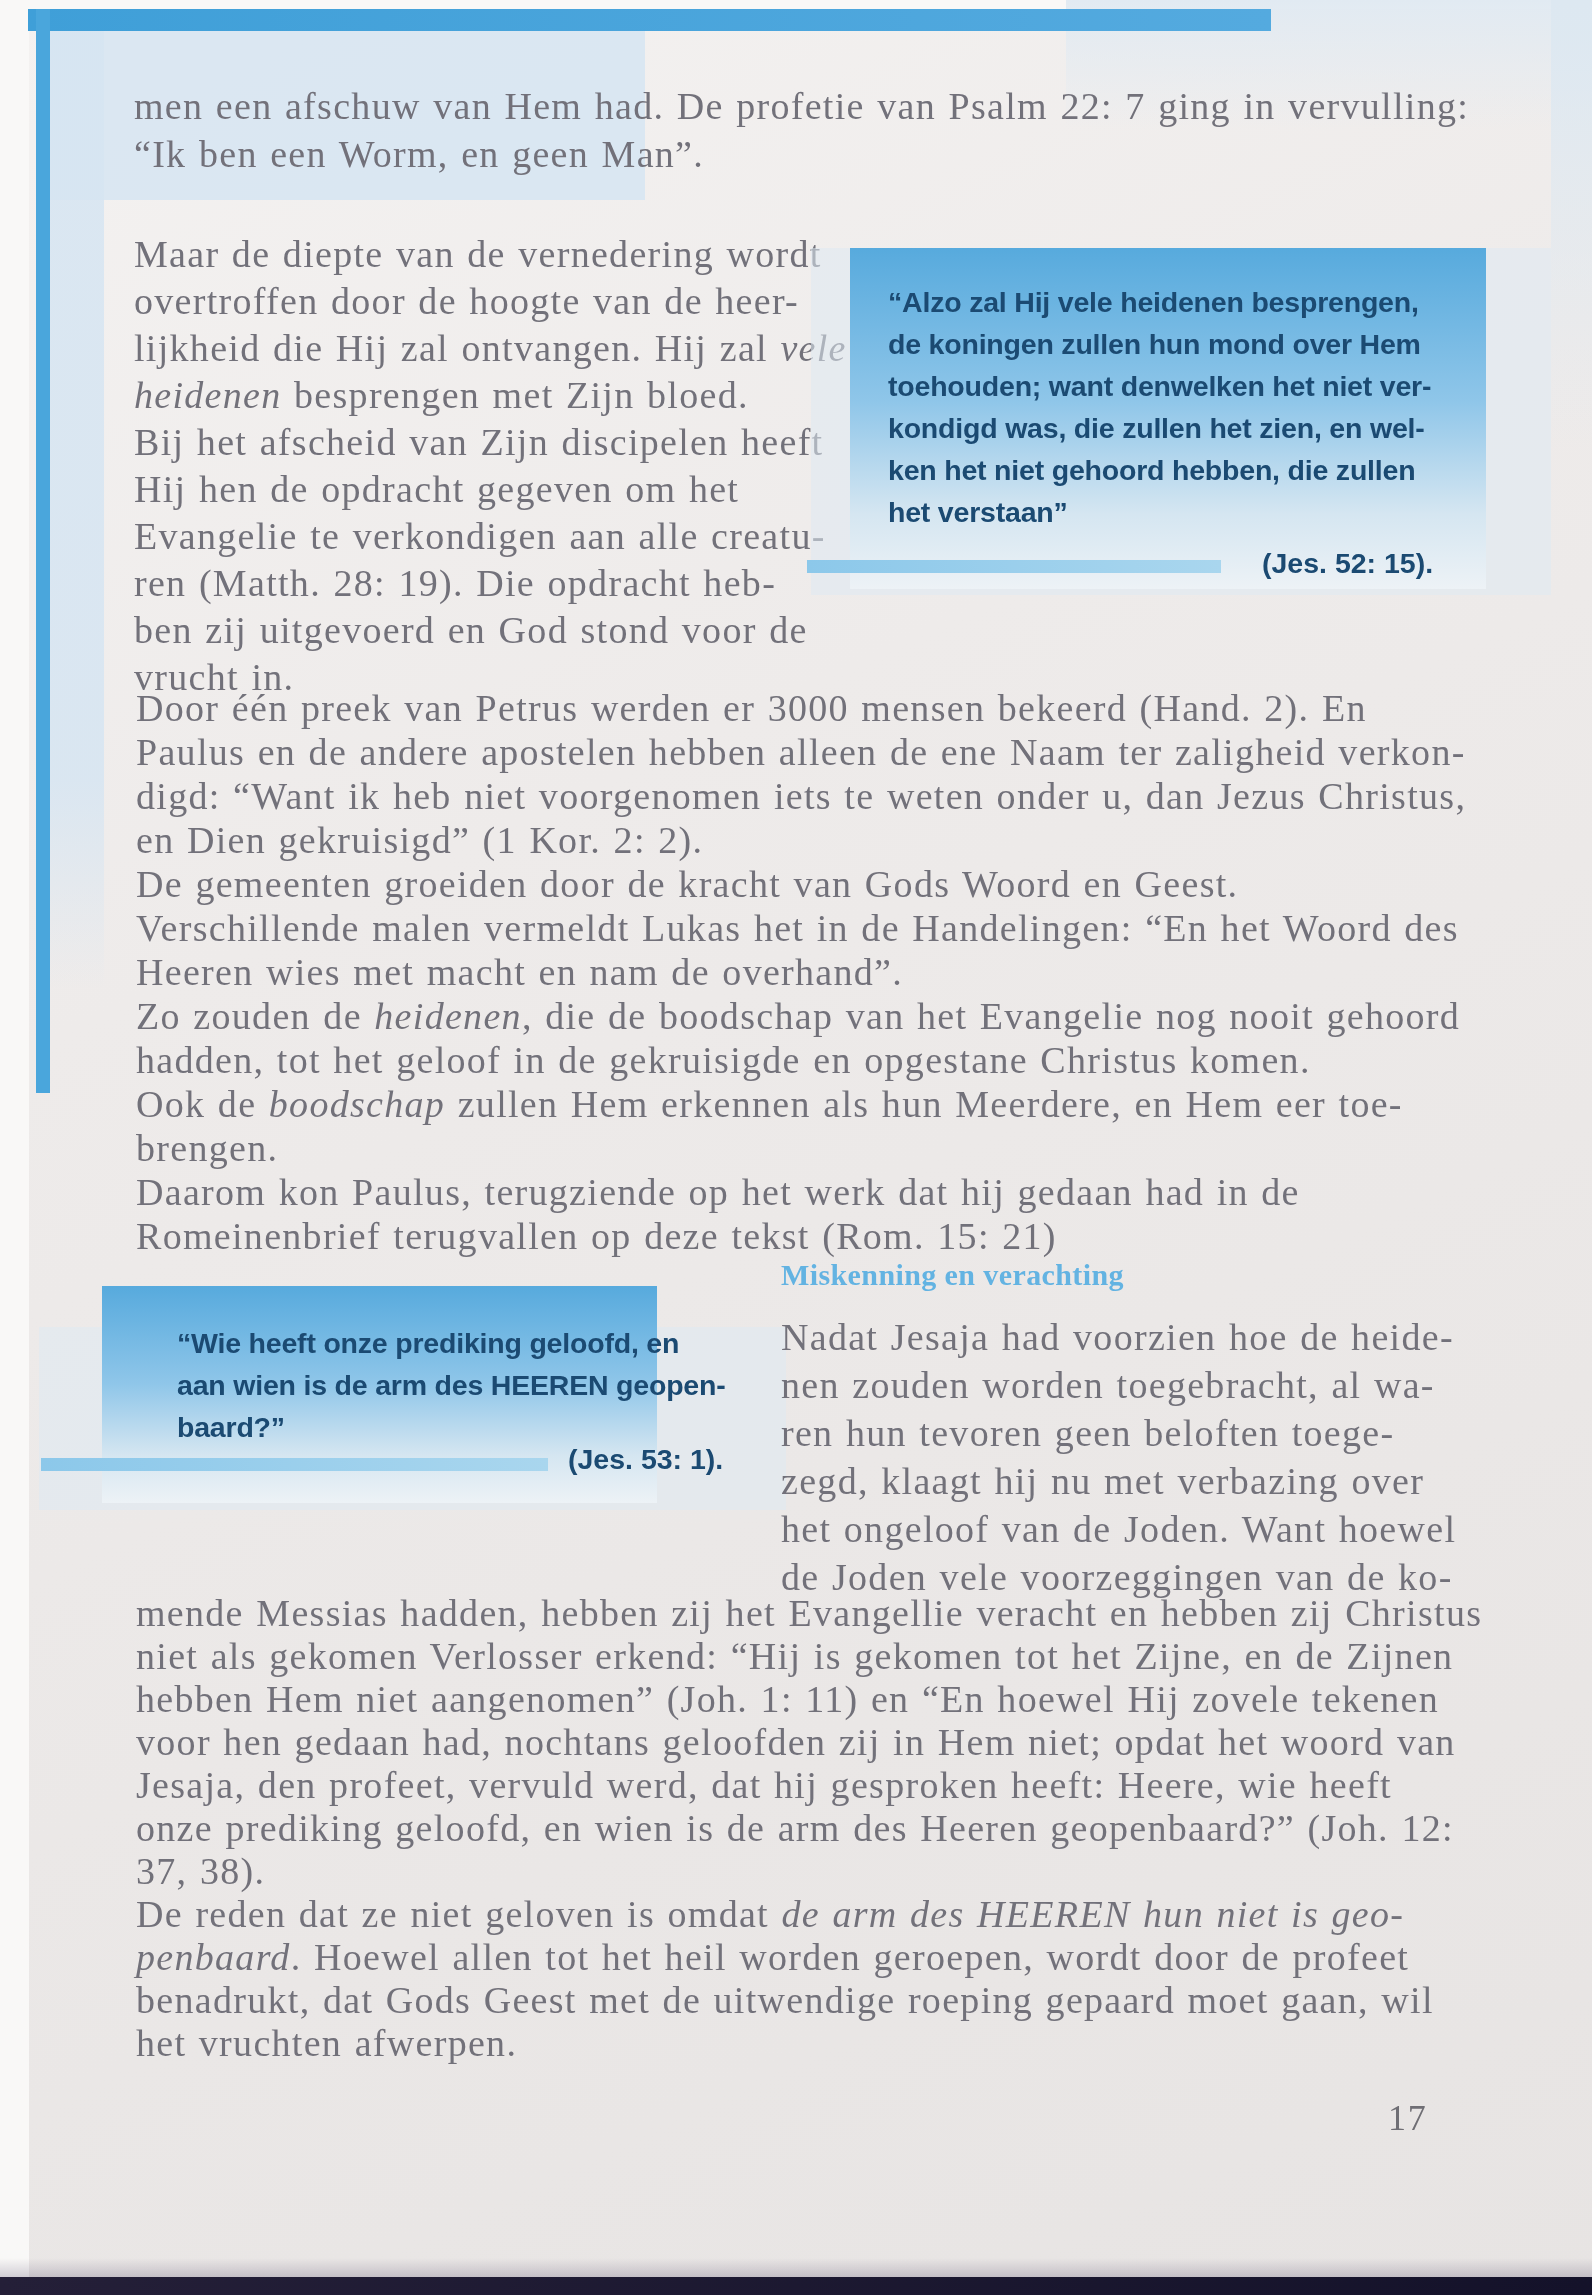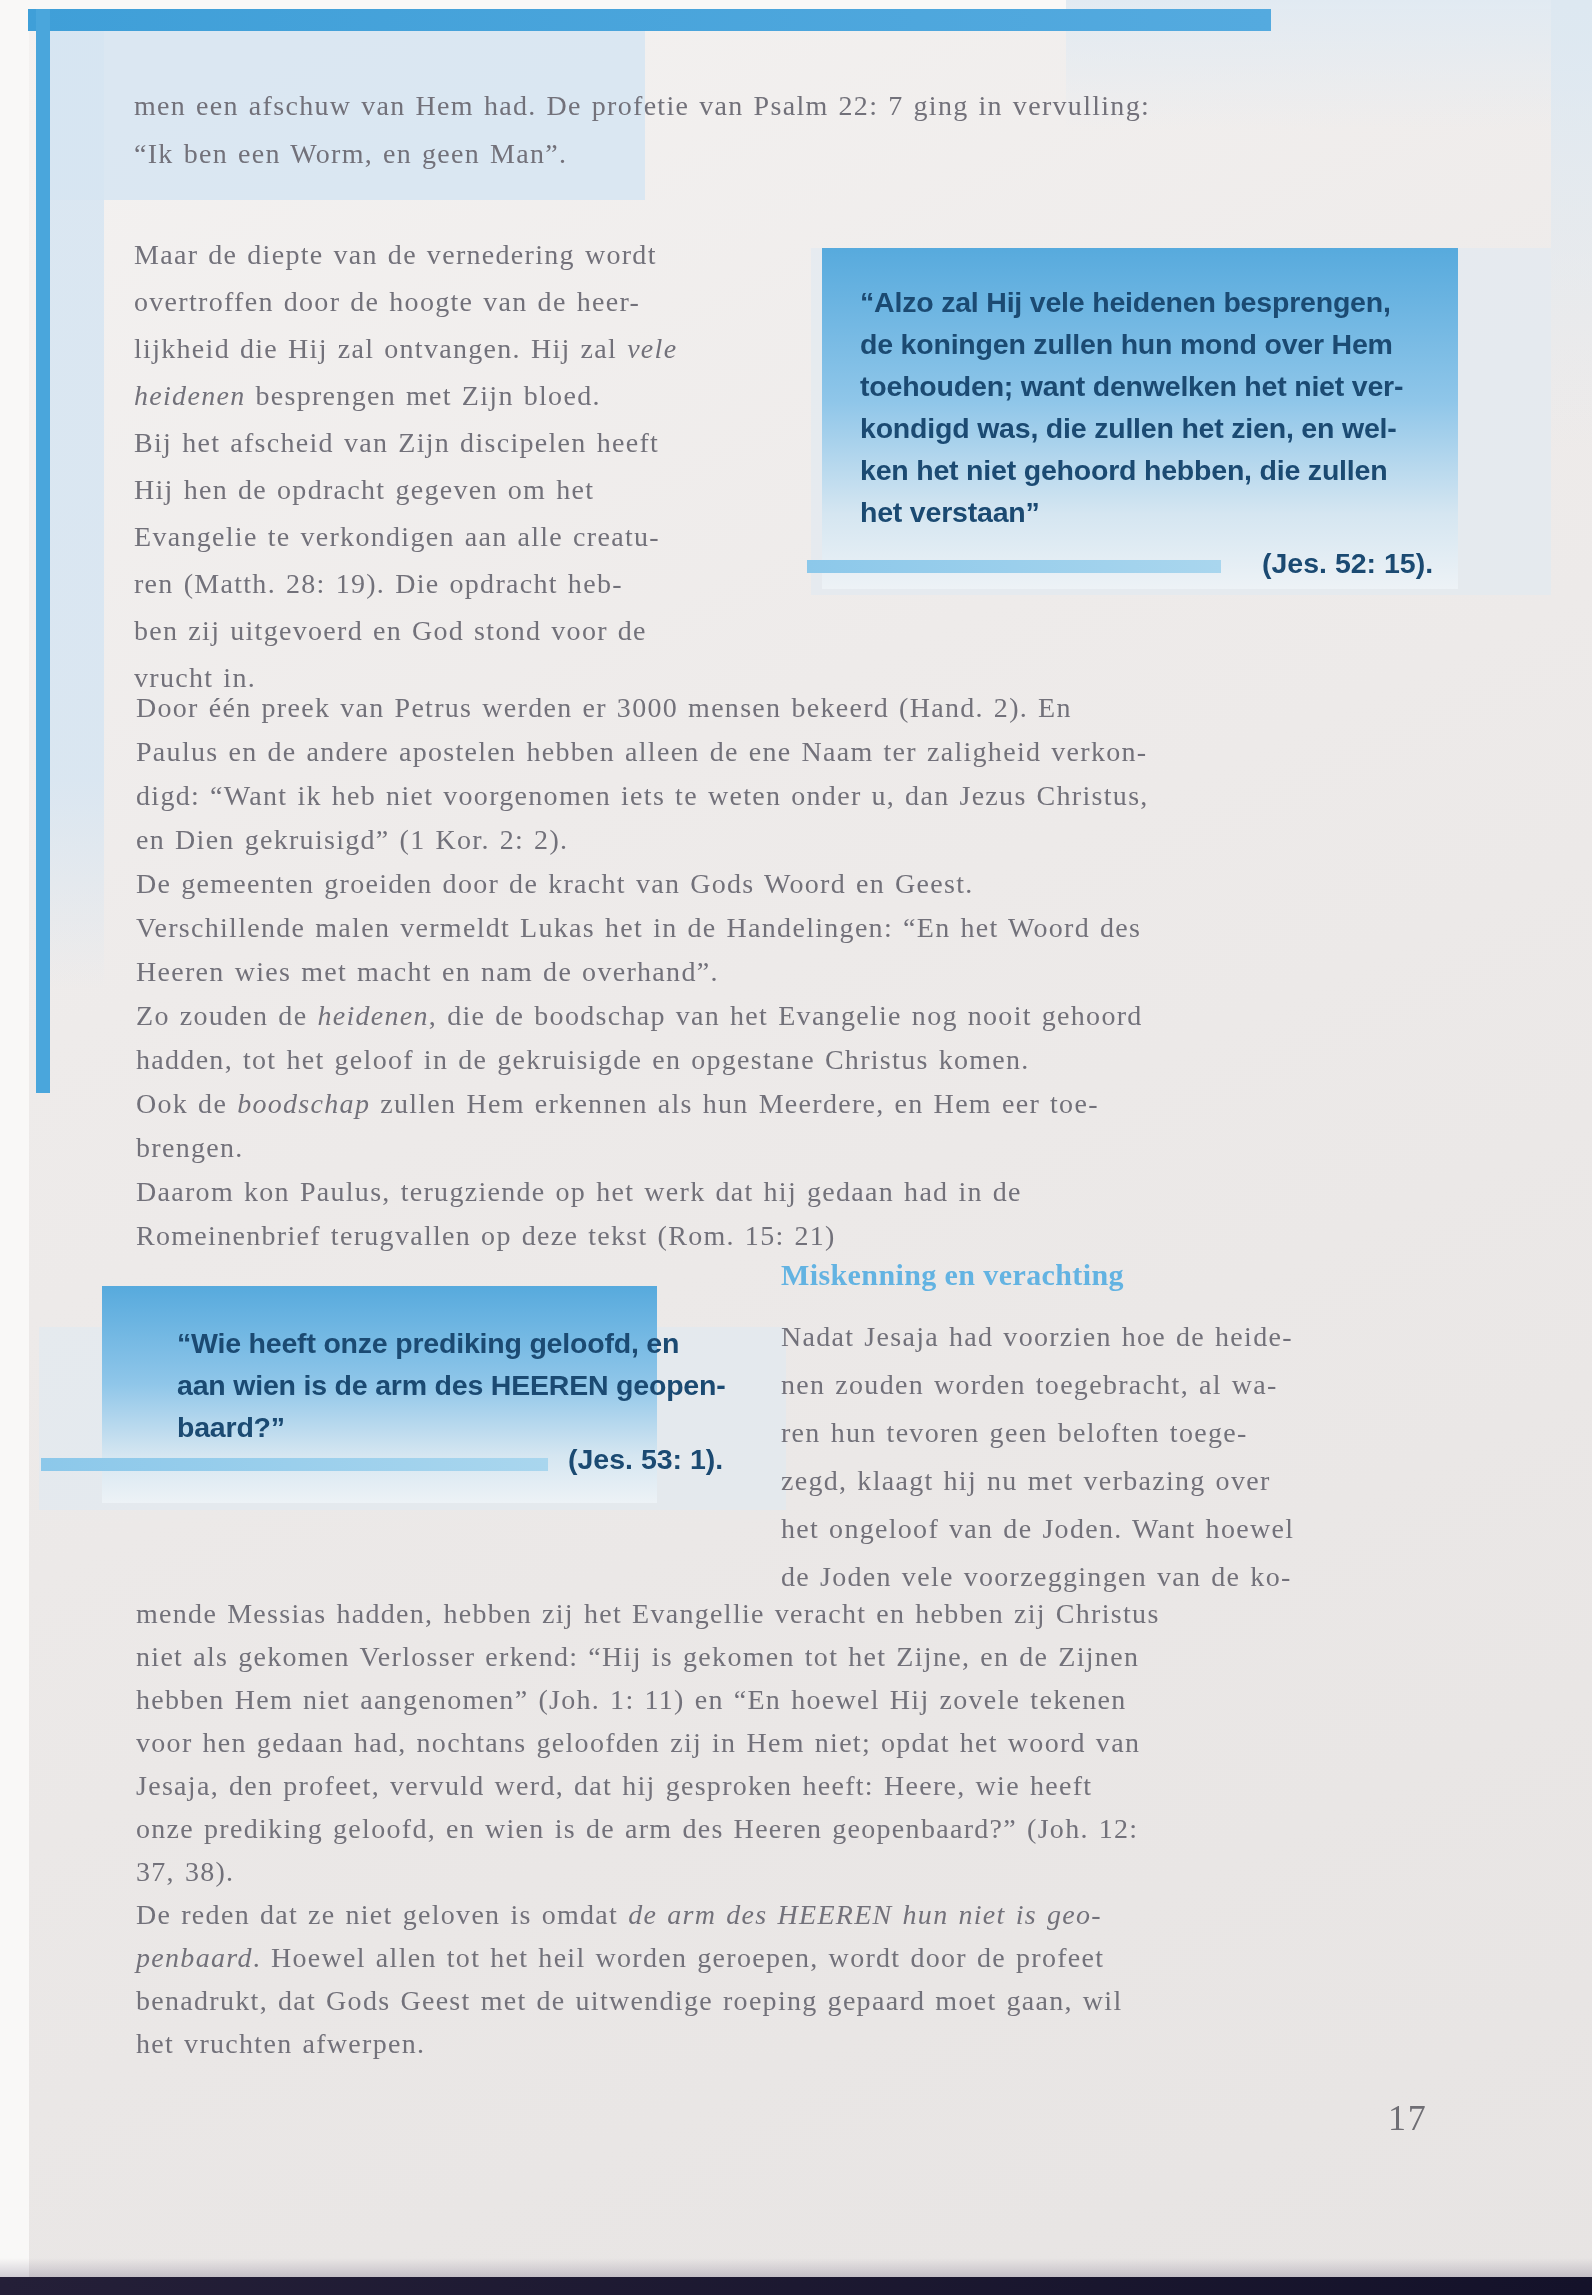--- a/index.html
+++ b/index.html
@@ -17,35 +17,35 @@
     background:linear-gradient(to bottom,#dde8f1 0%,rgba(221,232,241,0) 100%);}
   .top-bar{left:28px;top:8.6px;width:1243px;height:22.4px;
     background:linear-gradient(to right,#3f9fd8,#54aadf);}
   .left-strip{left:36px;top:8.6px;width:14px;height:1084px;background:#4aa6dc;}
   .pale-top{left:50px;top:31px;width:595px;height:169px;background:rgba(214,229,242,.85);}
   .pale-col{left:50px;top:31px;width:54px;height:958px;
     background:linear-gradient(to bottom,rgba(214,229,242,.85) 78%,rgba(214,229,242,0) 100%);}
   .box-wash-1{left:811px;top:248px;width:740px;height:347px;background:rgba(223,234,243,.55);}
   .box-wash-2{left:39px;top:1327px;width:747px;height:183px;background:rgba(223,234,243,.55);}
   .quote-box{background:linear-gradient(180deg,#57aadd 0%,#8fc6e9 45%,#d5e6f1 78%,#edf2f6 100%);}
-  .quote-box-1{left:822px;top:248px;width:636px;height:341px;}
+  .quote-box-1{left:850px;top:248px;width:636px;height:341px;}
   .quote-box-2{left:102px;top:1286px;width:555px;height:217px;}
   .quote-text{color:#1b4a72;font-family:"Liberation Sans",sans-serif;
     font-weight:700;font-size:28.5px;letter-spacing:-0.2px;}
   .quote-text .line{height:42px;line-height:42px;white-space:nowrap;}
   .qt1{left:38px;top:33px;}
   .qt2{left:75px;top:36px;}
   .quote-ref{color:#1b4a72;font-family:"Liberation Sans",sans-serif;
     font-weight:700;font-size:28.5px;white-space:nowrap;}
   .ref1{left:1262px;top:547px;}
   .ref2{left:568px;top:1443px;}
   .underbar{height:13px;background:linear-gradient(to right,#8cc8ea,#a9d6ee);}
   .underbar-1{left:807px;top:560px;width:414px;}
   .underbar-2{left:41px;top:1458px;width:507px;}
-  .bodytext{color:#72717a;font-size:28px;letter-spacing:1.3px;word-spacing:1.7px;}
+  .bodytext{color:#72717a;font-size:38px;letter-spacing:1.3px;word-spacing:1.7px;}
   .bodytext .line{white-space:nowrap;height:var(--lh);line-height:var(--lh);}
   .it{font-style:italic;}
   .blk-intro{left:134px;top:82px;--lh:48px;}
   .blk-leftcol{left:134px;top:231px;--lh:47px;}
   .blk-mid{left:136px;top:686px;--lh:44px;}
   .blk-rightcol{left:781px;top:1313px;--lh:48px;}
   .blk-bottom{left:136px;top:1592px;--lh:43px;}
   .section-heading{left:781px;top:1258px;color:#63b3e2;font-weight:700;
     font-size:30px;letter-spacing:0.4px;white-space:nowrap;}
   .page-number{left:1388px;top:2097px;color:#6f6e74;font-size:36px;letter-spacing:1.7px;}

